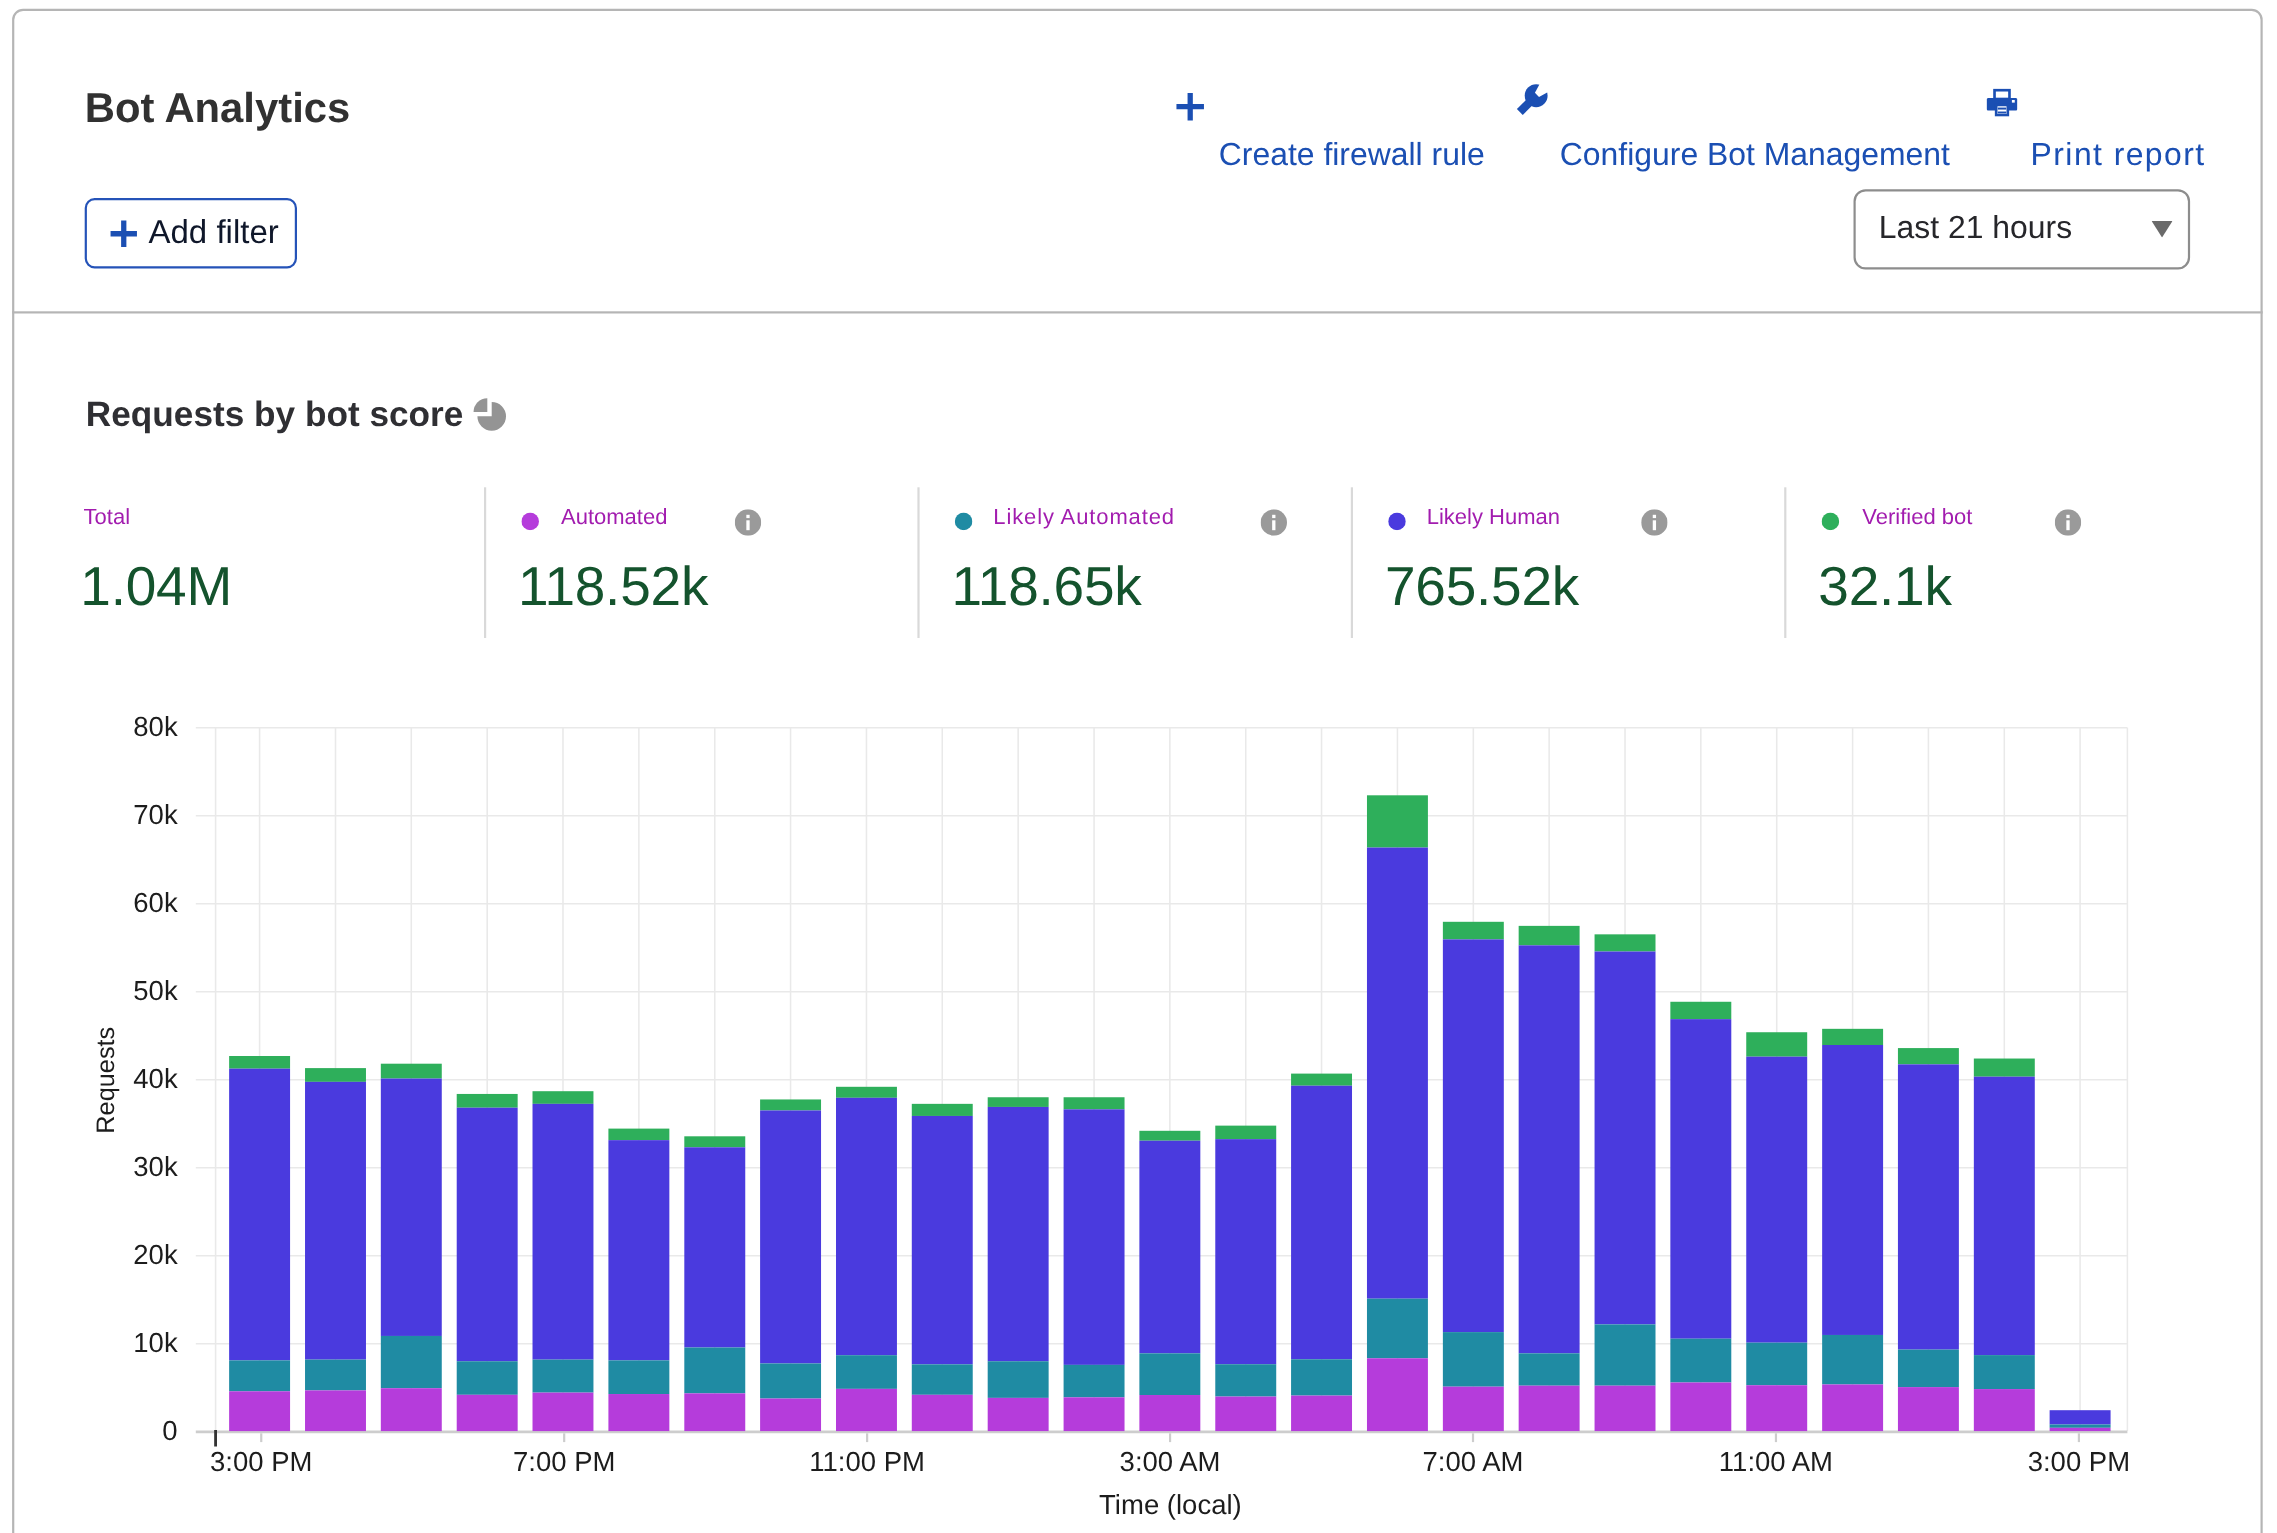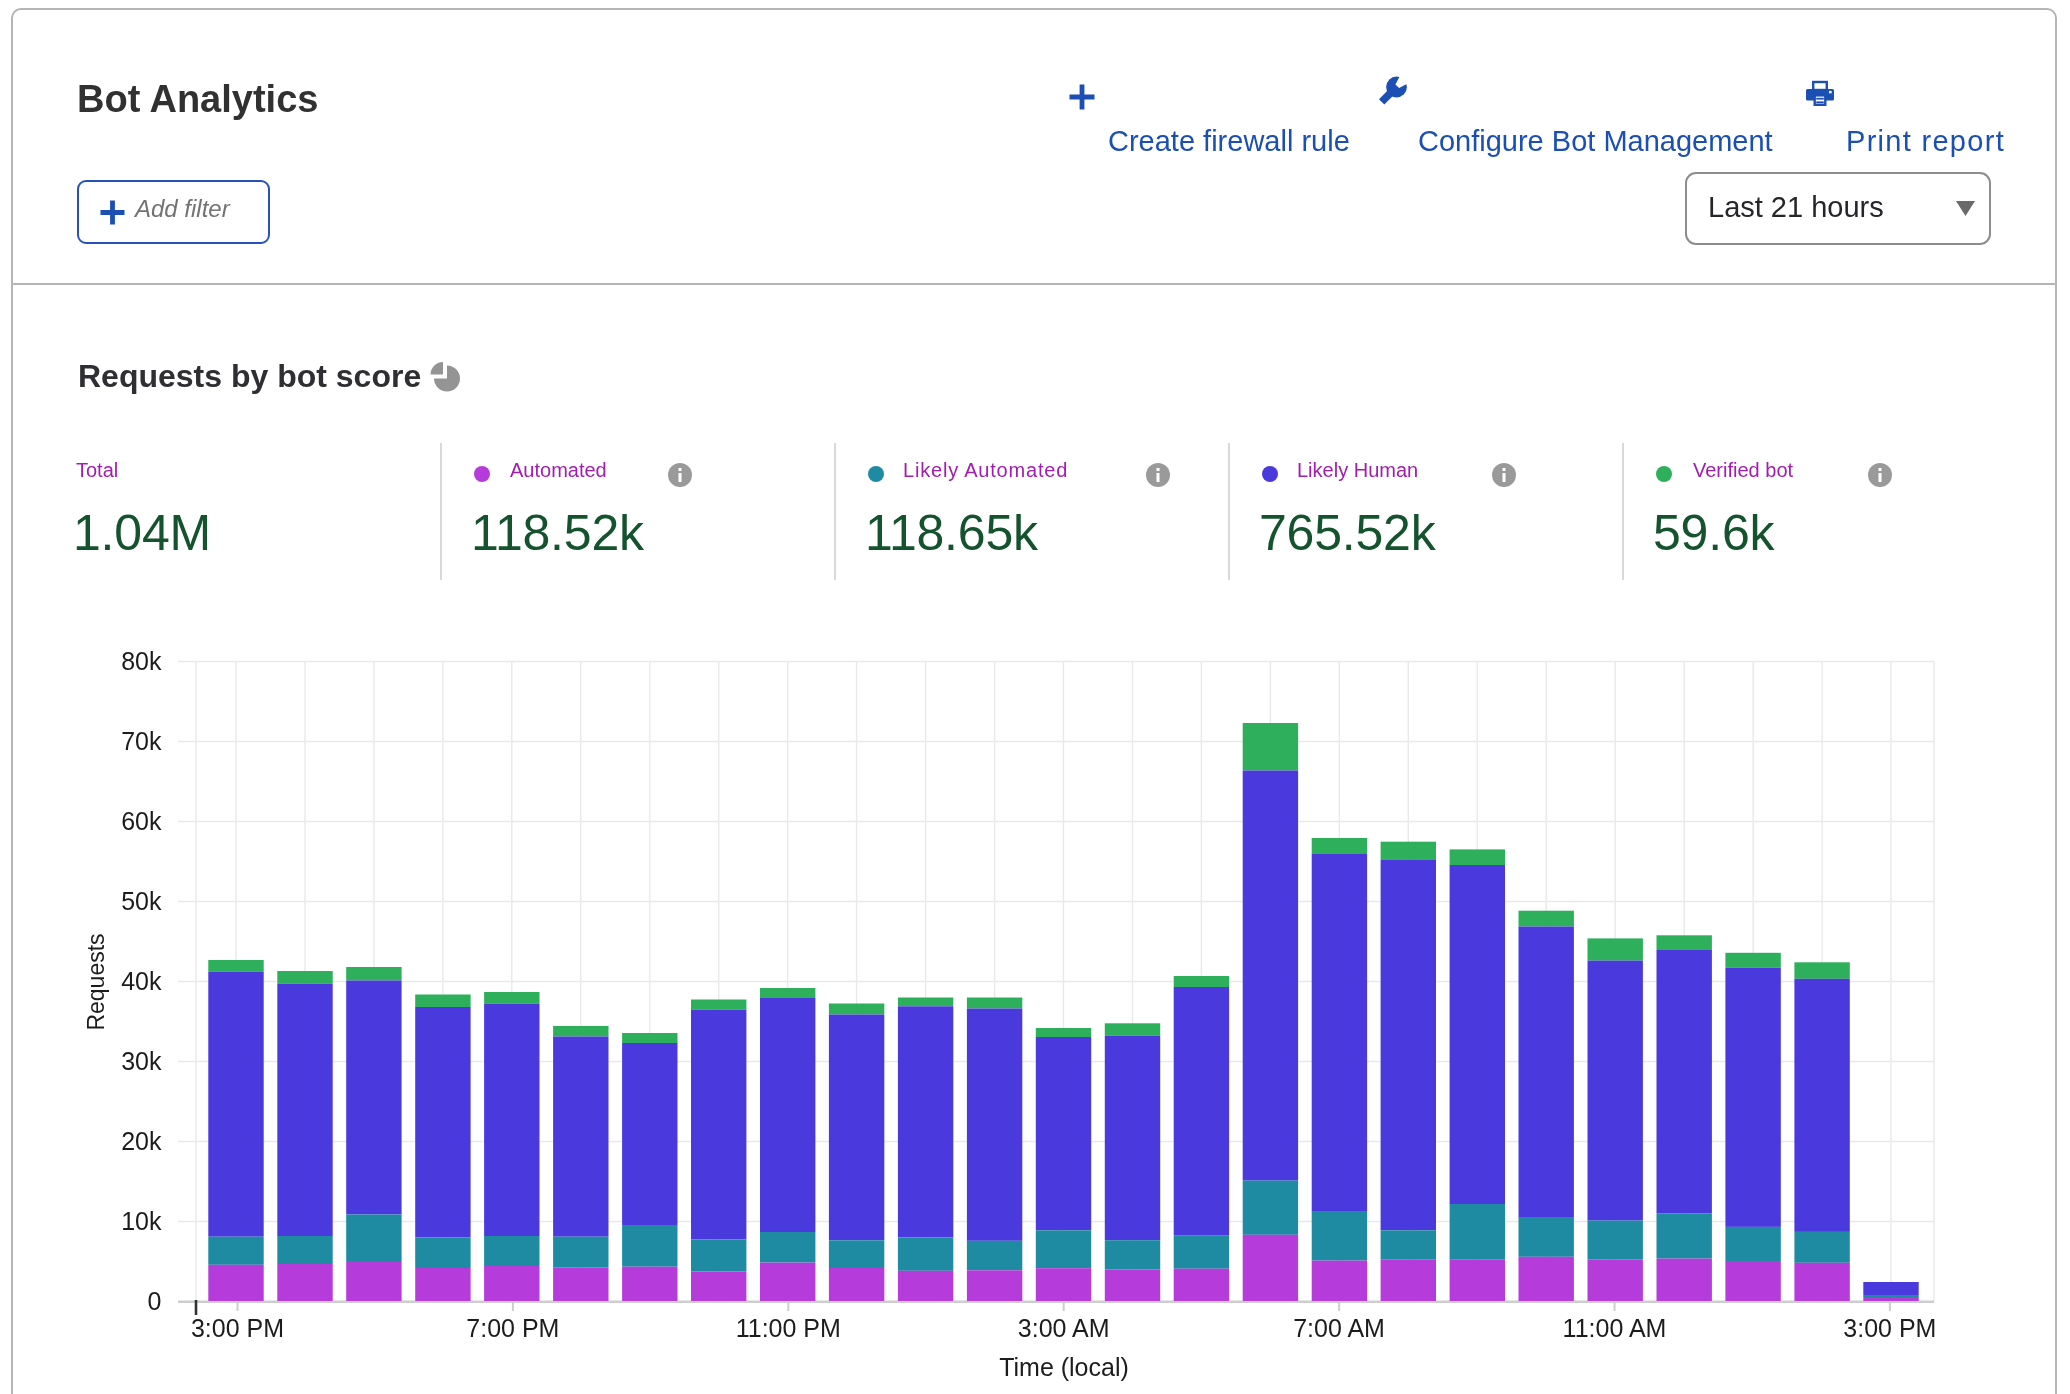--- a/index.html
+++ b/index.html
@@ -3,21 +3,21 @@
 <meta charset="utf-8">
 <style>
   html,body{margin:0;padding:0;background:#fff;}
   body{width:2070px;height:1394px;overflow:hidden;font-family:"Liberation Sans",sans-serif;position:relative;}
   .abs{position:absolute;}
   .card{left:11px;top:8px;width:2042px;height:1500px;border:2px solid #b5b5b5;border-radius:10px;}
   .hdivider{left:11px;top:283px;width:2046px;height:2px;background:#b5b5b5;}
   .title{left:77px;top:78px;font-size:38px;font-weight:bold;color:#313131;}
   .link{font-size:29px;color:#1b4fb3;margin-top:43px;}
   .btn{left:77px;top:180px;width:189px;height:60px;border:2.5px solid #2553b8;border-radius:9px;}
-  .btntext{left:135px;top:195px;font-size:24px;color:#737373;font-style:italic;}
+  .btntext{left:135px;top:195px;font-size:30px;color:#0f172a;}
   .select{left:1685px;top:172px;width:302px;height:69px;border:2px solid #8d8d8d;border-radius:11px;}
   .seltext{left:1708px;top:191px;font-size:29px;color:#26262a;}
   .h2{left:78px;top:358px;font-size:32px;font-weight:bold;color:#2f2f33;}
   .statlabel{font-size:20px;color:#a21caf;}
   .statvalue{font-size:50px;font-weight:normal;color:#14532d;letter-spacing:-0.2px;}
   .vdiv{top:443px;width:2px;height:137px;background:#d9d9d9;}
 </style>
 </head>
 <body>
 <div class="abs card"></div>
@@ -105,21 +105,21 @@
 
 <svg class="abs" style="left:1656px;top:466px;" width="16" height="16">
     <circle cx="8" cy="8" r="8" fill="#2eaf5b"></circle>
   </svg>
 <div class="abs statlabel" style="left:1693px;top:459px;">Verified bot</div>
 <svg class="abs" style="left:1868px;top:463px;" width="24" height="24">
     <circle cx="12" cy="12" r="12" fill="#9a9a9a"></circle>
     <rect x="10.5" y="5" width="3" height="3" fill="#fff"></rect>
     <rect x="10.5" y="10" width="3" height="9" fill="#fff"></rect>
   </svg>
-<div class="abs statvalue" style="left:1653px;top:504px;">59.6k</div>
+<div class="abs statvalue" style="left:1653px;top:504px;">32.1k</div>
 
 <svg class="abs" style="left:0;top:0;" width="2070" height="1394" viewBox="0 0 2070 1394">
 <g id="grid">
       <line x1="178" y1="1221.5" x2="1934" y2="1221.5" stroke="#e9e9e9" stroke-width="1.4"></line>
 <line x1="178" y1="1141.5" x2="1934" y2="1141.5" stroke="#e9e9e9" stroke-width="1.4"></line>
 <line x1="178" y1="1061.5" x2="1934" y2="1061.5" stroke="#e9e9e9" stroke-width="1.4"></line>
 <line x1="178" y1="981.5" x2="1934" y2="981.5" stroke="#e9e9e9" stroke-width="1.4"></line>
 <line x1="178" y1="901.5" x2="1934" y2="901.5" stroke="#e9e9e9" stroke-width="1.4"></line>
 <line x1="178" y1="821.5" x2="1934" y2="821.5" stroke="#e9e9e9" stroke-width="1.4"></line>
 <line x1="178" y1="741.5" x2="1934" y2="741.5" stroke="#e9e9e9" stroke-width="1.4"></line>

